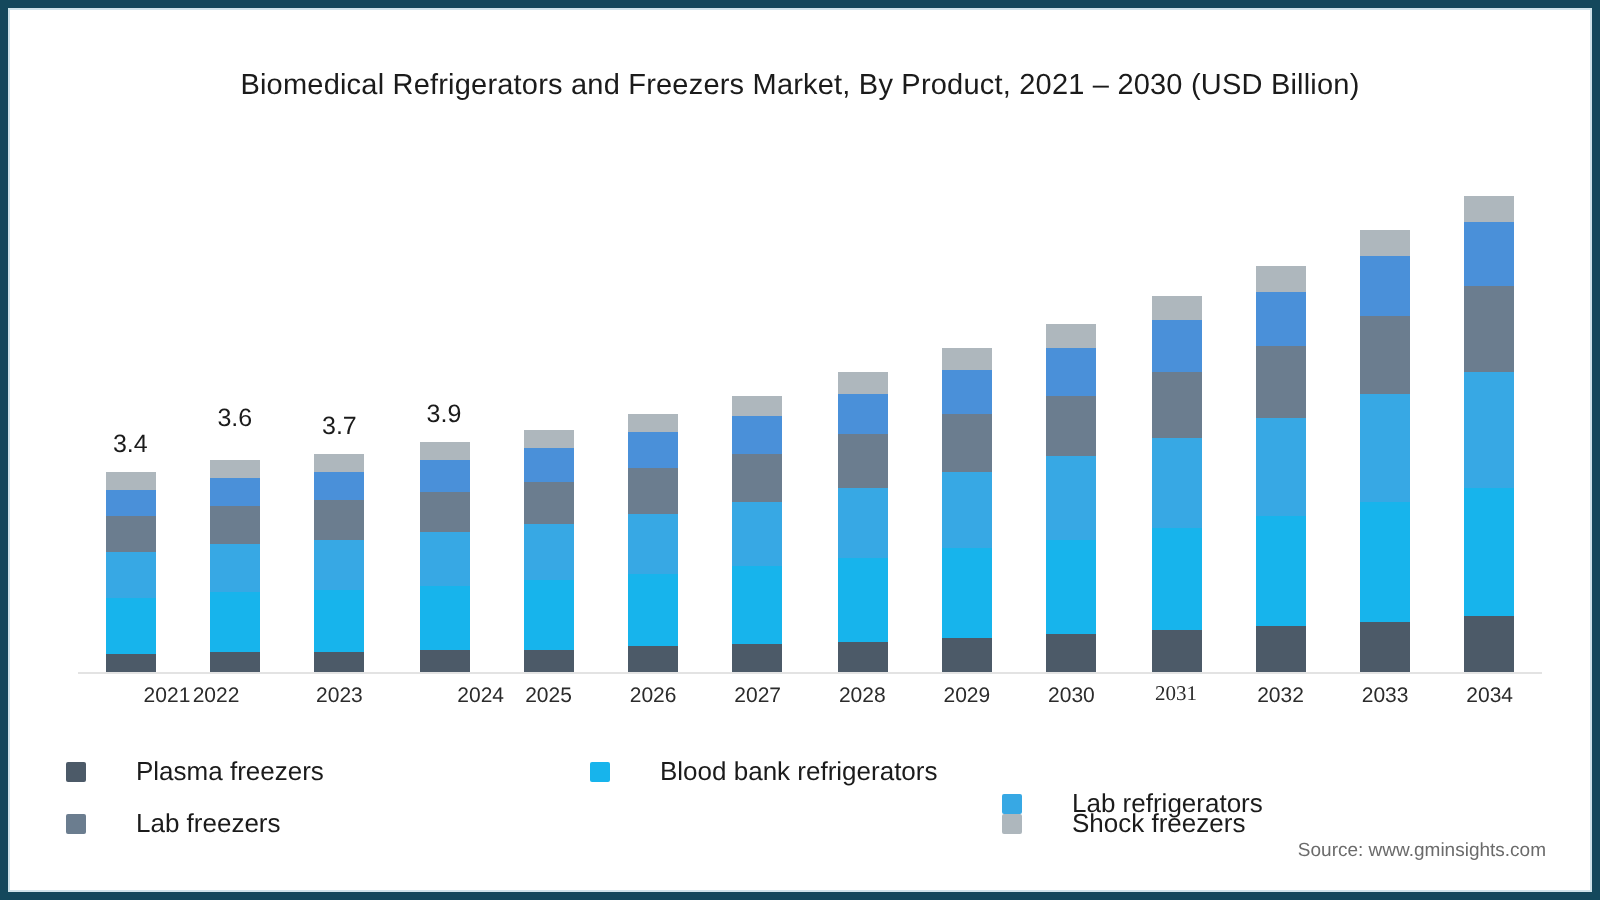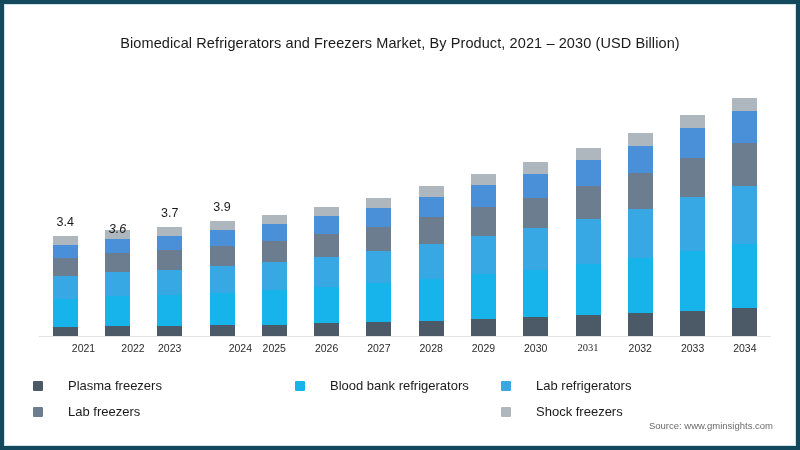--- a/index.html
+++ b/index.html
@@ -122,21 +122,21 @@
         </div>
         <div class="bar-label" style="left: -8.85714px; top: 131.977px;">3.4</div>
         <div class="bar" style="left: 65.9286px; width: 25px; height: 105.907px;">
           <div class="seg" title="Plasma freezers 2022: 0.34" style="height: 10.0023px; background: rgb(76, 90, 104);"></div>
           <div class="seg" title="Blood bank refrigerators 2022: 1.01" style="height: 29.7128px; background: rgb(23, 180, 236);"></div>
           <div class="seg" title="Lab refrigerators 2022: 0.83" style="height: 24.4174px; background: rgb(55, 168, 228);"></div>
           <div class="seg" title="Lab freezers 2022: 0.64" style="height: 18.8279px; background: rgb(107, 125, 143);"></div>
           <div class="seg" title="Ultra low temperature freezers 2022: 0.48" style="height: 14.1209px; background: rgb(74, 144, 217);"></div>
           <div class="seg" title="Shock freezers 2022: 0.3" style="height: 8.82558px; background: rgb(174, 183, 189);"></div>
         </div>
-        <div class="bar-label" style="left: 43.4286px; top: 139px; font-style: italic;">3.6</div>
+        <div class="bar-label" style="left: 43.4286px; top: 119px;">3.6</div>
         <div class="bar" style="left: 118.214px; width: 25px; height: 108.849px;">
           <div class="seg" title="Plasma freezers 2023: 0.35" style="height: 10.2965px; background: rgb(76, 90, 104);"></div>
           <div class="seg" title="Blood bank refrigerators 2023: 1.04" style="height: 30.5953px; background: rgb(23, 180, 236);"></div>
           <div class="seg" title="Lab refrigerators 2023: 0.86" style="height: 25.3px; background: rgb(55, 168, 228);"></div>
           <div class="seg" title="Lab freezers 2023: 0.66" style="height: 19.4163px; background: rgb(107, 125, 143);"></div>
           <div class="seg" title="Ultra low temperature freezers 2023: 0.5" style="height: 14.7093px; background: rgb(74, 144, 217);"></div>
           <div class="seg" title="Shock freezers 2023: 0.29" style="height: 8.5314px; background: rgb(174, 183, 189);"></div>
         </div>
         <div class="bar-label" style="left: 95.7143px; top: 123.151px;">3.7</div>
         <div class="bar" style="left: 170.5px; width: 25px; height: 114.733px;">
@@ -225,21 +225,21 @@
           <div class="seg" title="Blood bank refrigerators 2034: 2.18" style="height: 64.1326px; background: rgb(23, 180, 236);"></div>
           <div class="seg" title="Lab refrigerators 2034: 1.98" style="height: 58.2488px; background: rgb(55, 168, 228);"></div>
           <div class="seg" title="Lab freezers 2034: 1.44" style="height: 42.3628px; background: rgb(107, 125, 143);"></div>
           <div class="seg" title="Ultra low temperature freezers 2034: 1.1" style="height: 32.3605px; background: rgb(74, 144, 217);"></div>
           <div class="seg" title="Shock freezers 2034: 0.45" style="height: 13.2384px; background: rgb(174, 183, 189);"></div>
         </div>
       </div>
     <div id="baseline"></div>
     <div id="xaxis">
         <div class="xtick" style="left: -3.85714px; text-align: right;">2021</div>
-        <div class="xtick" style="left: 64px; text-align: center;">2022</div>
+        <div class="xtick" style="left: 39px; text-align: center;">2022</div>
         <div class="xtick" style="left: 100.714px;">2023</div>
         <div class="xtick" style="left: 153px; text-align: right;">2024</div>
         <div class="xtick" style="left: 205.286px;">2025</div>
         <div class="xtick" style="left: 257.571px;">2026</div>
         <div class="xtick" style="left: 309.857px;">2027</div>
         <div class="xtick" style="left: 362.143px;">2028</div>
         <div class="xtick" style="left: 414.429px;">2029</div>
         <div class="xtick" style="left: 466.714px;">2030</div>
         <div class="xtick" style="left: 519px; font-family: Liberation Serif, serif;">2031</div>
         <div class="xtick" style="left: 571.286px;">2032</div>
@@ -249,21 +249,21 @@
 
     <div id="legend">
         <div class="leg" style="left: 0px; top: 0px;">
           <span class="swatch" style="background: rgb(76, 90, 104);"></span>
           <span>Plasma freezers</span>
         </div>
         <div class="leg" style="left: 262px; top: 0px;">
           <span class="swatch" style="background: rgb(23, 180, 236);"></span>
           <span>Blood bank refrigerators</span>
         </div>
-        <div class="leg" style="left: 468px; top: 0px;">
+        <div class="leg" style="left: 468px; top: 16px;">
           <span class="swatch" style="background: rgb(55, 168, 228);"></span>
           <span>Lab refrigerators</span>
         </div>
         <div class="leg" style="left: 0px; top: 26px;">
           <span class="swatch" style="background: rgb(107, 125, 143);"></span>
           <span>Lab freezers</span>
         </div>
         <div class="leg" style="left: 468px; top: 26px;">
           <span class="swatch" style="background: rgb(174, 183, 189);"></span>
           <span>Shock freezers</span>

